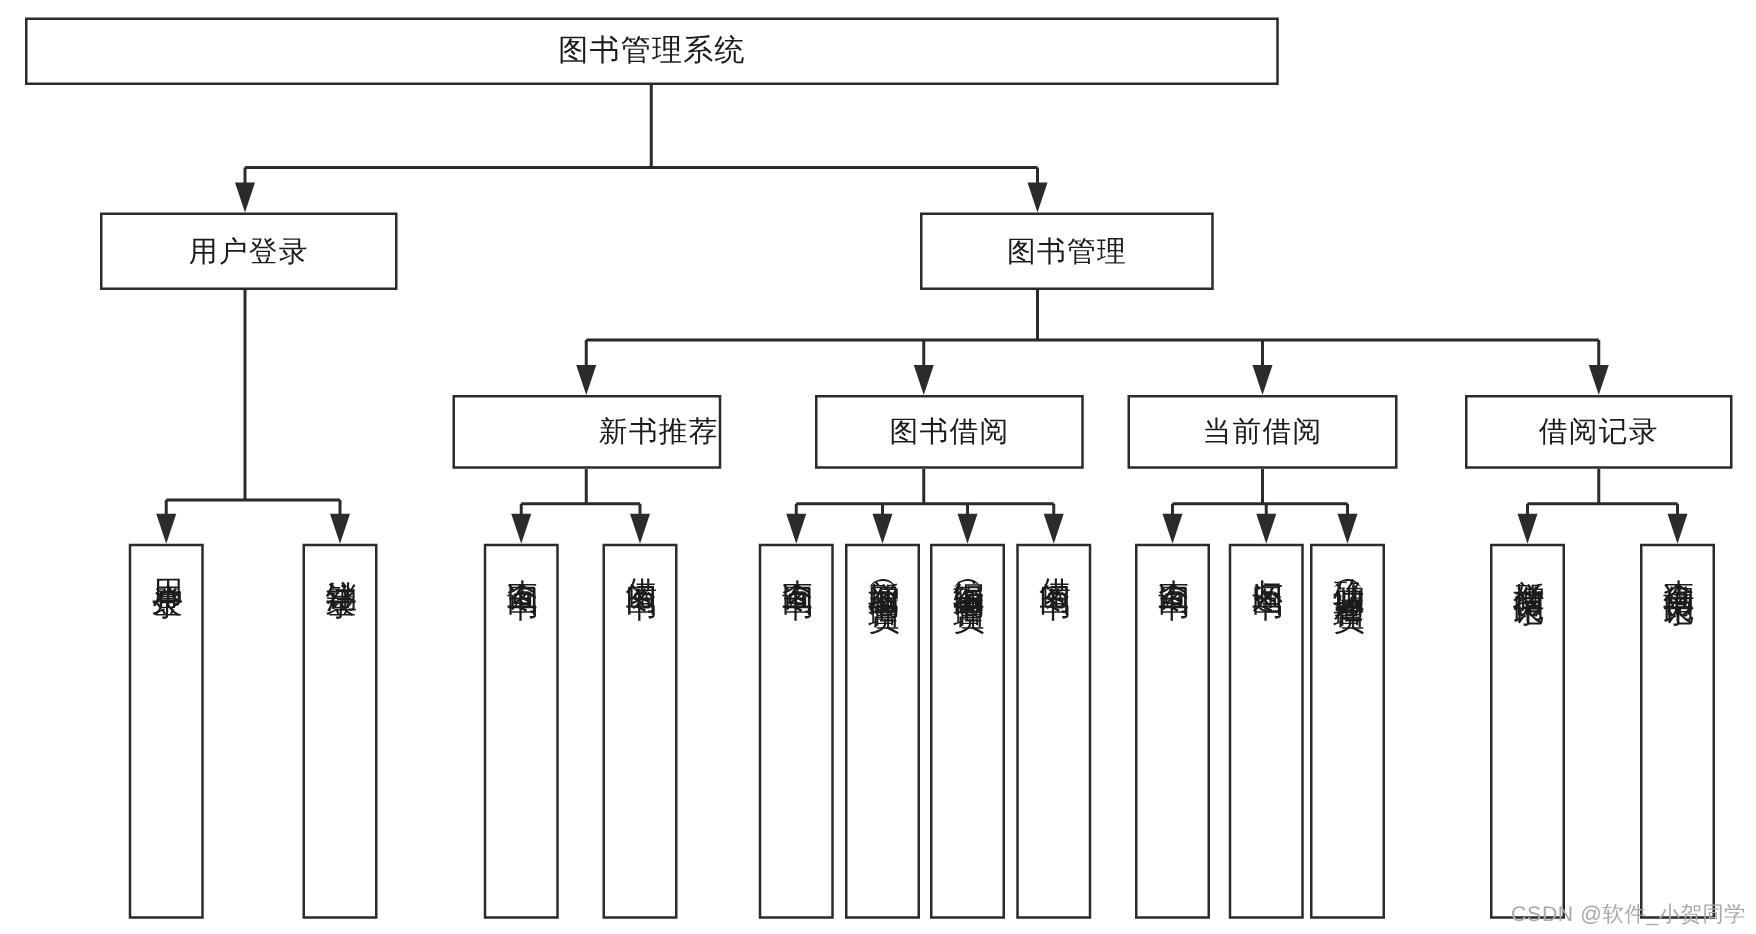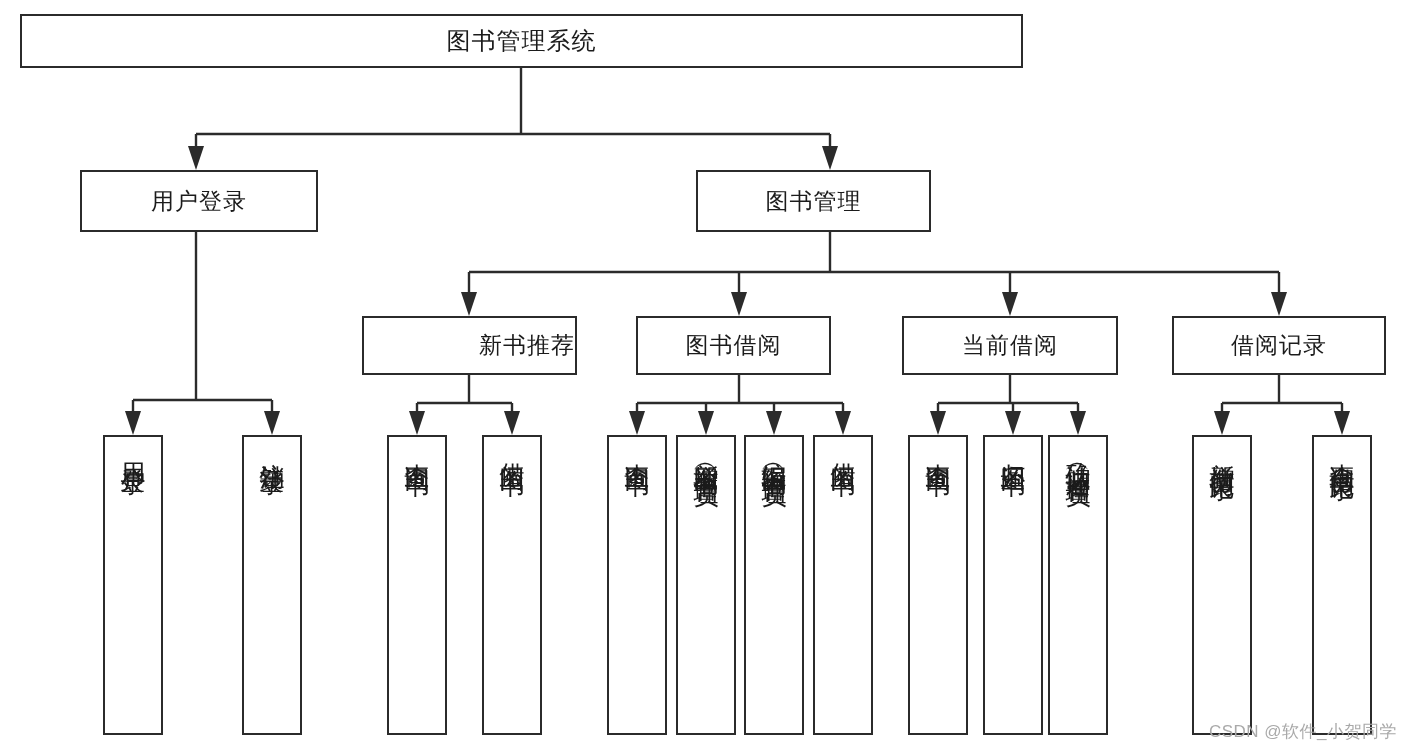--- a/index.html
+++ b/index.html
@@ -145,28 +145,28 @@
     <polygon points="1342,435 1334,411 1350,411" style="fill: rgb(43, 43, 43);"></polygon>
   </svg>
 
   <div class="node h-node" id="root-node" style="left: 20px; top: 14px; width: 1003px; height: 54px; border-color: rgb(43, 43, 43); background: rgb(255, 255, 255); color: rgb(27, 27, 27);">
     <span class="node-label">图书管理系统</span>
   </div>
 
   <div class="node h-node" style="left: 80px; top: 170px; width: 238px; height: 62px; border-color: rgb(43, 43, 43); background: rgb(255, 255, 255); color: rgb(27, 27, 27);">
     <span class="node-label">用户登录</span>
   </div>
-  <div class="node h-node" style="left: 696px; top: 170px; width: 235px; height: 62px; border-color: rgb(43, 43, 43); background: rgb(255, 255, 255); color: rgb(27, 27, 27);">
+  <div class="node h-node" style="left: 736px; top: 170px; width: 235px; height: 62px; border-color: rgb(43, 43, 43); background: rgb(255, 255, 255); color: rgb(27, 27, 27);">
     <span class="node-label">图书管理</span>
   </div>
 
   <div class="node h-node" style="left: 362px; top: 316px; width: 215px; height: 59px; border-color: rgb(43, 43, 43); background: rgb(255, 255, 255); color: rgb(27, 27, 27); justify-content: flex-end;">
     <span class="node-label">新书推荐</span>
   </div>
-  <div class="node h-node" style="left: 636px; top: 316px; width: 195px; height: 59px; border-color: rgb(43, 43, 43); background: rgb(255, 255, 255); color: rgb(27, 27, 27);">
+  <div class="node h-node" style="left: 652px; top: 316px; width: 215px; height: 59px; border-color: rgb(43, 43, 43); background: rgb(255, 255, 255); color: rgb(27, 27, 27);">
     <span class="node-label">图书借阅</span>
   </div>
   <div class="node h-node" style="left: 1172px; top: 316px; width: 214px; height: 59px; border-color: rgb(43, 43, 43); background: rgb(255, 255, 255); color: rgb(27, 27, 27);">
     <span class="node-label">借阅记录</span>
   </div>
   <div class="node h-node" style="left: 902px; top: 316px; width: 216px; height: 59px; border-color: rgb(43, 43, 43); background: rgb(255, 255, 255); color: rgb(27, 27, 27);">
     <span class="node-label">当前借阅</span>
   </div>
 
   <div class="node v-node" style="left: 103px; top: 435px; width: 60px; height: 300px; border-color: rgb(43, 43, 43); background: rgb(255, 255, 255); color: rgb(27, 27, 27);">

